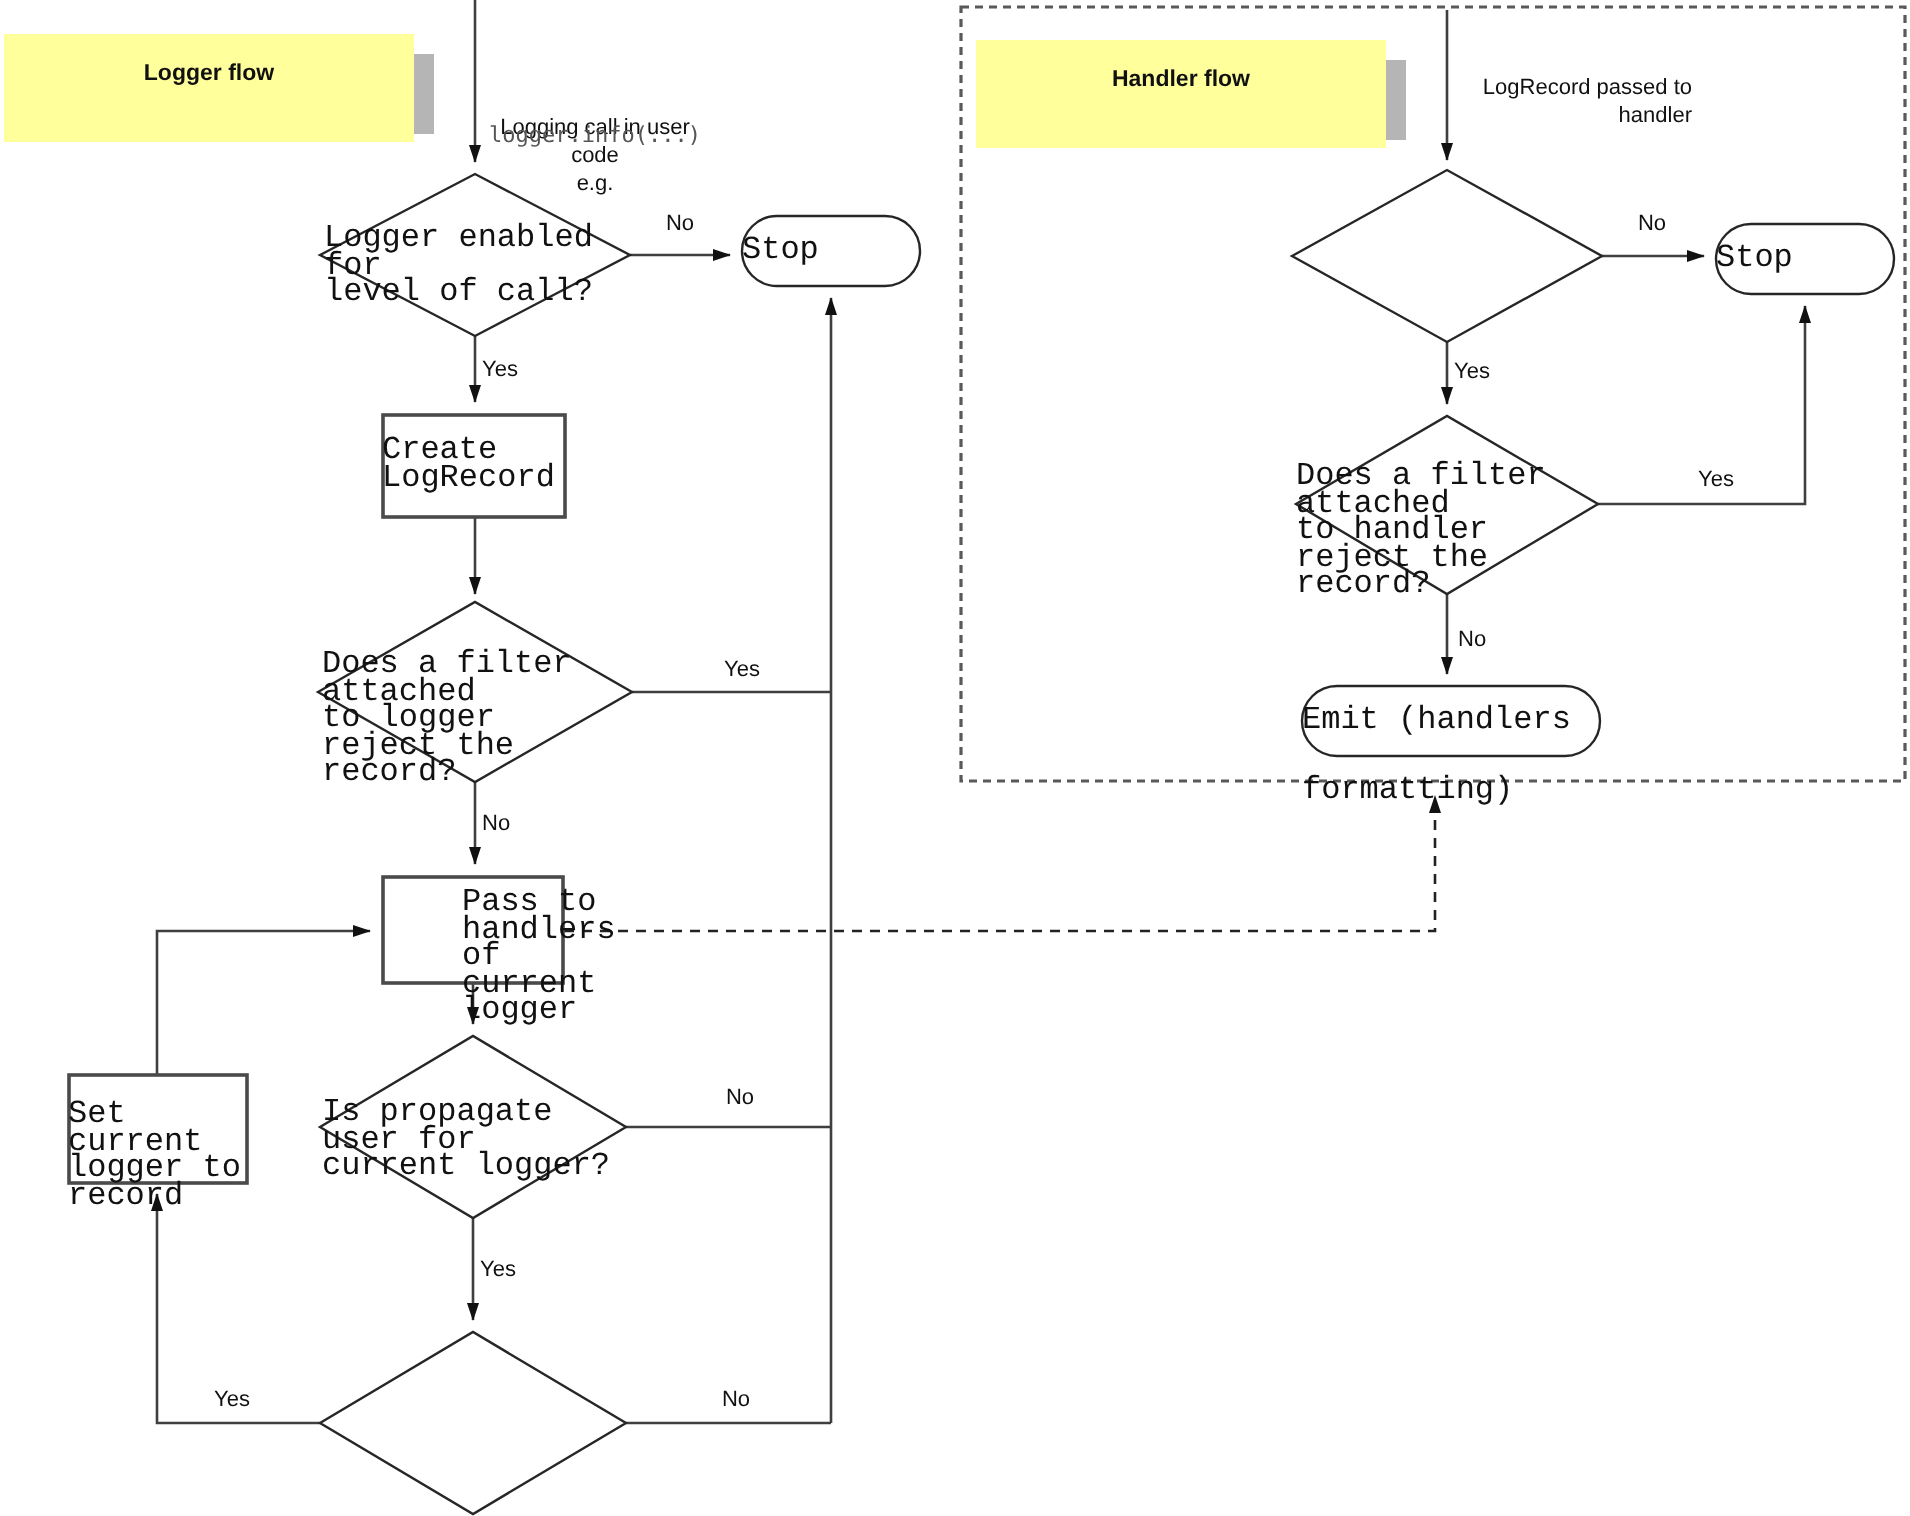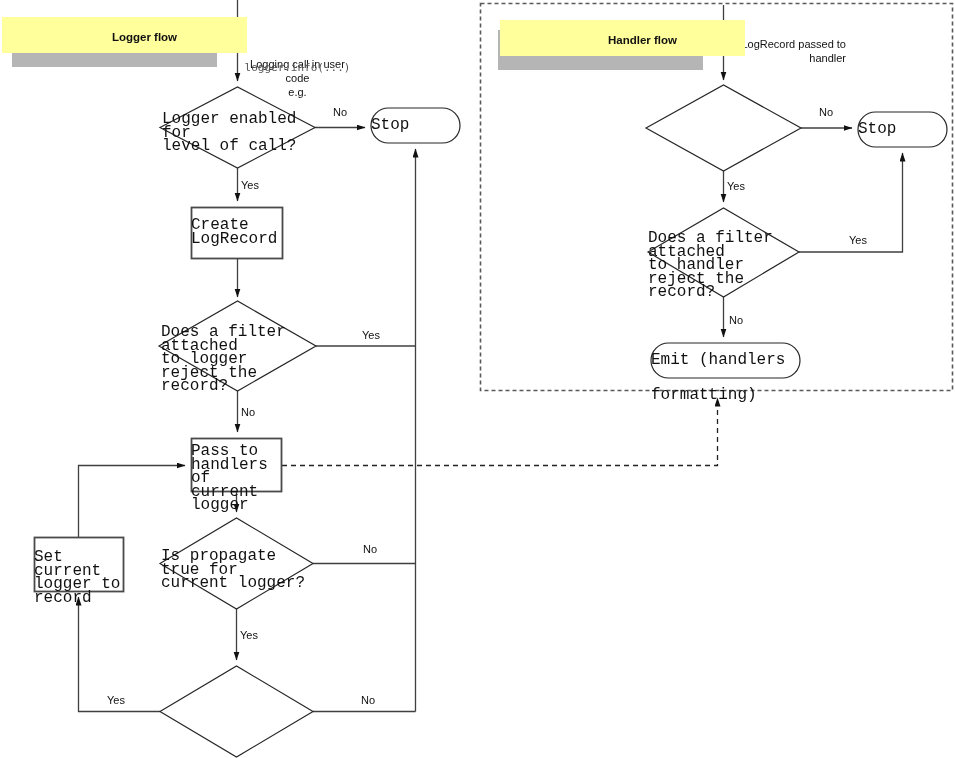--- a/index.html
+++ b/index.html
@@ -9,22 +9,22 @@
   }
   #wires{position:absolute;left:0;top:0;}
   .lbl{
     position:absolute;font-size:16px;line-height:13.5px;
     white-space:pre-line;color:#111;font-family:Liberation Mono, monospace;
   }
   .pill-lbl{line-height:35px;}
   .edge{position:absolute;font-size:11px;line-height:13px;color:#111;text-align:center;white-space:nowrap;}
   .edge.left{text-align:left;}
   .note{
-    position:absolute;width:205px;height:36px;line-height:40px;text-align:center;
-    font-weight:bold;font-size:11.5px;background:#ffff9c;z-index:3;padding-left:40px;
+    position:absolute;width:205px;height:54px;line-height:40px;text-align:center;
+    font-weight:bold;font-size:11.5px;background:#ffff9c;z-index:3;
   }
   .note-shadow{position:absolute;width:205px;height:40px;background:#b5b5b5;z-index:2;}
   .start-text{position:absolute;left:235px;top:17px;width:125px;text-align:center;
     font-size:11px;line-height:14px;white-space:pre-line;color:#111;margin-top:40px;}
   .start-code{position:absolute;left:225px;top:60px;width:145px;text-align:center;
     font-family:"DejaVu Sans Mono","Liberation Mono",monospace;font-size:11px;line-height:15px;color:#555;}
   .h-start{position:absolute;left:726px;top:37px;width:120px;text-align:right;
     font-size:11px;line-height:14px;white-space:pre-line;color:#111;}
 </style>
 </head>
@@ -81,41 +81,41 @@
     <g fill="#ffffff" stroke="#4a4a4a" stroke-width="1.8">
       <rect x="191.5" y="207.5" width="91" height="51"></rect>
       <rect x="191.5" y="438.5" width="90" height="53"></rect>
       <rect x="34.5" y="537.5" width="89" height="54"></rect>
     </g>
   </svg>
 
   <div class="note-shadow" style="left:12px;top:27px;"></div>
   <div class="note" style="left:2px;top:17px;">Logger flow</div>
   <div class="note-shadow" style="left:498px;top:30px;"></div>
-  <div class="note" style="left:488px;top:20px;margin-left:12px;">Handler flow</div>
+  <div class="note" style="left:488px;top:20px;">Handler flow</div>
 
   <div class="start-text">Logging call in user
 code
 e.g.</div>
   <div class="start-code">logger.info(...)</div>
   <div class="h-start">LogRecord passed to
 handler</div>
 
   <div class="lbl" style="left:162px;top:113px;width:150px;">Logger enabled for
 level of call?</div>
   <div class="lbl pill-lbl" style="left:371px;top:108px;width:89px;">Stop</div>
   <div class="lbl" style="left:191px;top:219px;width:96px;">Create
 LogRecord</div>
   <div class="lbl" style="left:161px;top:326px;width:152px;">Does a filter attached
 to logger reject the
 record?</div>
-  <div class="lbl" style="left:191px;top:445px;width:91px;">Pass to
+  <div class="lbl" style="left:191px;top:445px;width:91px;padding-left:40px;">Pass to
 handlers of
 current logger</div>
-  <div class="lbl" style="left:161px;top:550px;width:152px;">Is propagate true for
+  <div class="lbl" style="left:161px;top:550px;width:152px;">Is propagate user for
 current logger?</div>
   <div class="lbl" style="left:34px;top:551px;width:90px;">Set current
 logger to record</div>
 
   <div class="lbl pill-lbl" style="left:858px;top:112px;width:89px;">Stop</div>
   <div class="lbl" style="left:648px;top:232px;width:150px;">Does a filter attached
 to handler reject the
 record?</div>
   <div class="lbl pill-lbl" style="left:651px;top:343px;width:149px;">Emit (handlers formatting)</div>
 

